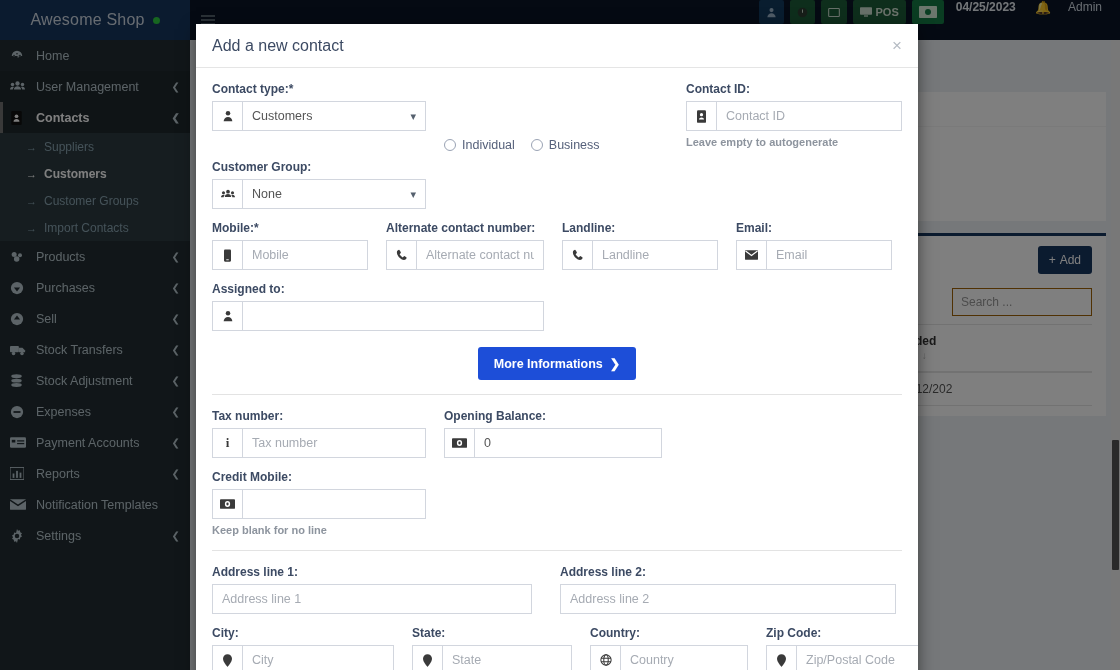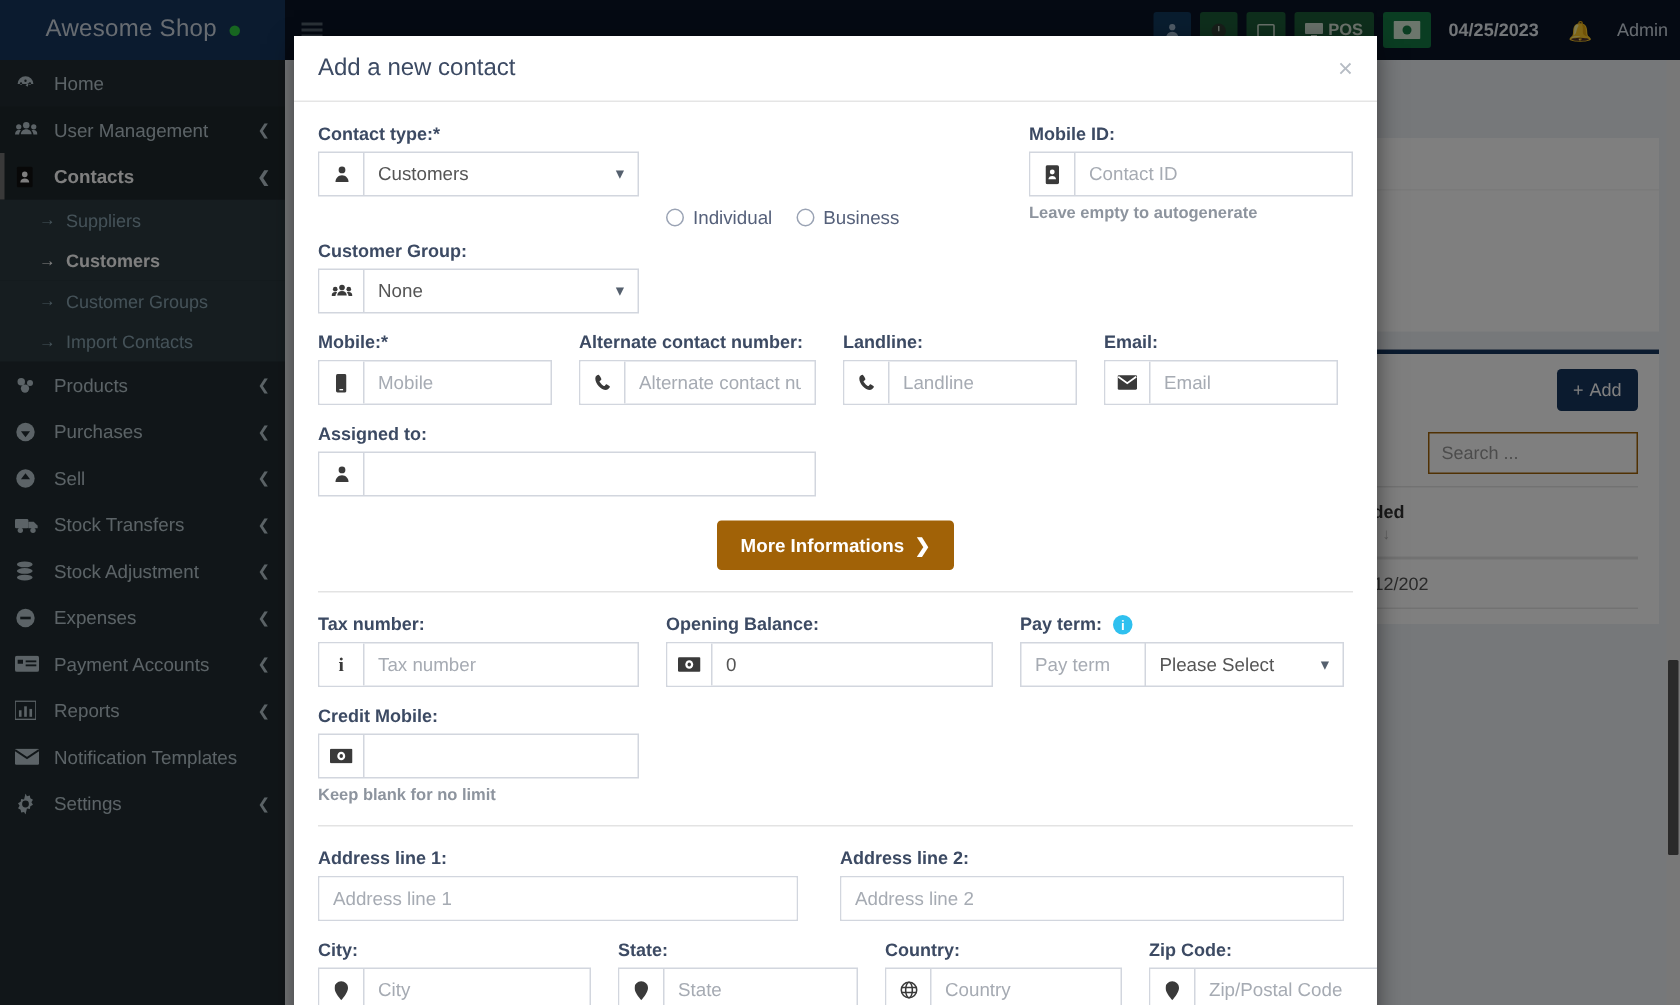--- a/index.html
+++ b/index.html
@@ -17,21 +17,21 @@
     background: #0b1526; display: flex; align-items: center; z-index: 5;
   }
   .brand {
     width: 190px; height: 40px; background: #16365f; color: #cfd8e3;
     display: flex; align-items: center; justify-content: center;
     font-size: 16px; letter-spacing: .2px;
   }
   .brand .dot { width: 7px; height: 7px; border-radius: 50%; background: #2ecc40; margin-left: 8px; }
   .nav-hamb { width: 36px; height: 40px; display: flex; align-items: center; justify-content: center; color: #6b7b8c; }
   .nav-hamb span { display: block; width: 14px; height: 2px; background: #55626f; margin: 2px 0; }
-  .nav-right { margin-left: auto; display: flex; align-items: center; height: 40px; padding-right: 0; gap: 6px; }
+  .nav-right { margin-left: auto; display: flex; height: 40px; padding-right: 10px; gap: 6px; }
   .navbtn {
     height: 24px; display: flex; align-items: center; gap: 4px;
     padding: 0 7px; border-radius: 2px; color: #d8e6d8; font-size: 11px; font-weight: bold;
   }
   .nb-blue { background: #123a5e; }
   .nb-g1 { background: #1d5c38; }
   .nb-g2 { background: #1d5c38; }
   .nb-g3 { background: #1d5c38; }
   .nb-g4 { background: #147a45; }
   .nav-date { color: #e6ecf2; font-size: 12px; font-weight: bold; padding: 0 6px; }
@@ -124,21 +124,21 @@
   .noaddon .fld::placeholder { color: #a6abb3; }
   .helptext { font-size: 11px; color: #8d949e; margin-top: 5px; font-weight: bold; }
 
   .row { display: flex; gap: 18px; }
   .radios { display: flex; align-items: flex-end; gap: 16px; padding-bottom: 8px; }
   .radio { display: flex; align-items: center; gap: 6px; font-size: 12.5px; color: #55607a; }
   .radio .circle { width: 12px; height: 12px; border: 1px solid #9aa3b4; border-radius: 50%; background: #fff; }
 
   .more-wrap { display: flex; justify-content: center; padding: 4px 0 14px 0; }
   .more-btn {
-    background: #a16207; color: #fff; font-size: 12.5px; font-weight: bold;
+    background: #1d4ed8; color: #fff; font-size: 12.5px; font-weight: bold;
     padding: 9px 16px; border-radius: 3px; display: inline-flex; align-items: center; gap: 7px;
   }
   .hr { border: 0; border-top: 1px solid #e3e3e3; margin: 0 0 14px 0; }
 
   .info-badge {
     display: inline-flex; align-items: center; justify-content: center;
     width: 13px; height: 13px; border-radius: 50%; background: #2fc0ef; color: #fff;
     font-size: 9px; font-weight: bold; margin-left: 4px; vertical-align: middle;
   }
   .payterm-grp { display: flex; height: 30px; }
@@ -467,21 +467,21 @@
             <span class="circle"></span>
             <span>Individual</span>
           </label>
           <label class="radio">
             <span class="circle"></span>
             <span>Business</span>
           </label>
         </div>
 
         <div class="fg" style="width:216px;margin-left:auto;">
-          <label class="lbl">Mobile ID:</label>
+          <label class="lbl">Contact ID:</label>
           <div class="inpgrp">
             <span class="addon">
               <svg width="9" height="13" viewBox="0 0 10 14" fill="#3a3a3a">
                   <rect x="0" y="0" width="10" height="14" rx="1.3"></rect>
                   <circle cx="5" cy="5" r="1.8" fill="#fff"></circle>
                   <path d="M2.2 10.4c0-1.5 1.3-2.4 2.8-2.4s2.8.9 2.8 2.4z" fill="#fff"></path>
                 </svg>
             </span>
             <input class="fld" placeholder="Contact ID" style="">
           </div>
@@ -591,51 +591,35 @@
             <span class="addon">
               <svg width="15" height="10" viewBox="0 0 17 11" fill="#3a3a3a">
                   <rect x="0" y="0" width="17" height="11" rx="1"></rect>
                   <ellipse cx="8.5" cy="5.5" rx="3" ry="3.3" fill="#fff"></ellipse>
                   <ellipse cx="8.5" cy="5.5" rx="1.3" ry="1.6" fill="#3a3a3a"></ellipse>
                 </svg>
             </span>
             <input class="fld" value="0" style="">
           </div>
         </div>
-        <div class="fg" style="width:216px;">
-          <label class="lbl">
-            <span>Pay term:</span>
-            <span class="info-badge">i</span>
-          </label>
-          <div class="payterm-grp">
-            <div class="half" style="max-width:84px;">
-              <input class="fld" placeholder="Pay term" style="">
-            </div>
-            <div class="half">
-              <span class="selwrap">
-                <span class="fld" style="display:flex;align-items:center;">Please Select</span>
-              </span>
-            </div>
-          </div>
-        </div>
       </div>
 
       <div class="fg w-col-1">
         <label class="lbl">Credit Mobile:</label>
         <div class="inpgrp">
           <span class="addon">
             <svg width="15" height="10" viewBox="0 0 17 11" fill="#3a3a3a">
                 <rect x="0" y="0" width="17" height="11" rx="1"></rect>
                 <ellipse cx="8.5" cy="5.5" rx="3" ry="3.3" fill="#fff"></ellipse>
                 <ellipse cx="8.5" cy="5.5" rx="1.3" ry="1.6" fill="#3a3a3a"></ellipse>
               </svg>
           </span>
           <input class="fld" style="">
         </div>
-        <div class="helptext">Keep blank for no limit</div>
+        <div class="helptext">Keep blank for no line</div>
       </div>
 
       <hr class="hr" style="margin-top:14px;">
 
       <div class="row">
         <div class="fg w-addr">
           <label class="lbl">Address line 1:</label>
           <div class="noaddon">
             <input class="fld" placeholder="Address line 1" style="">
           </div>

